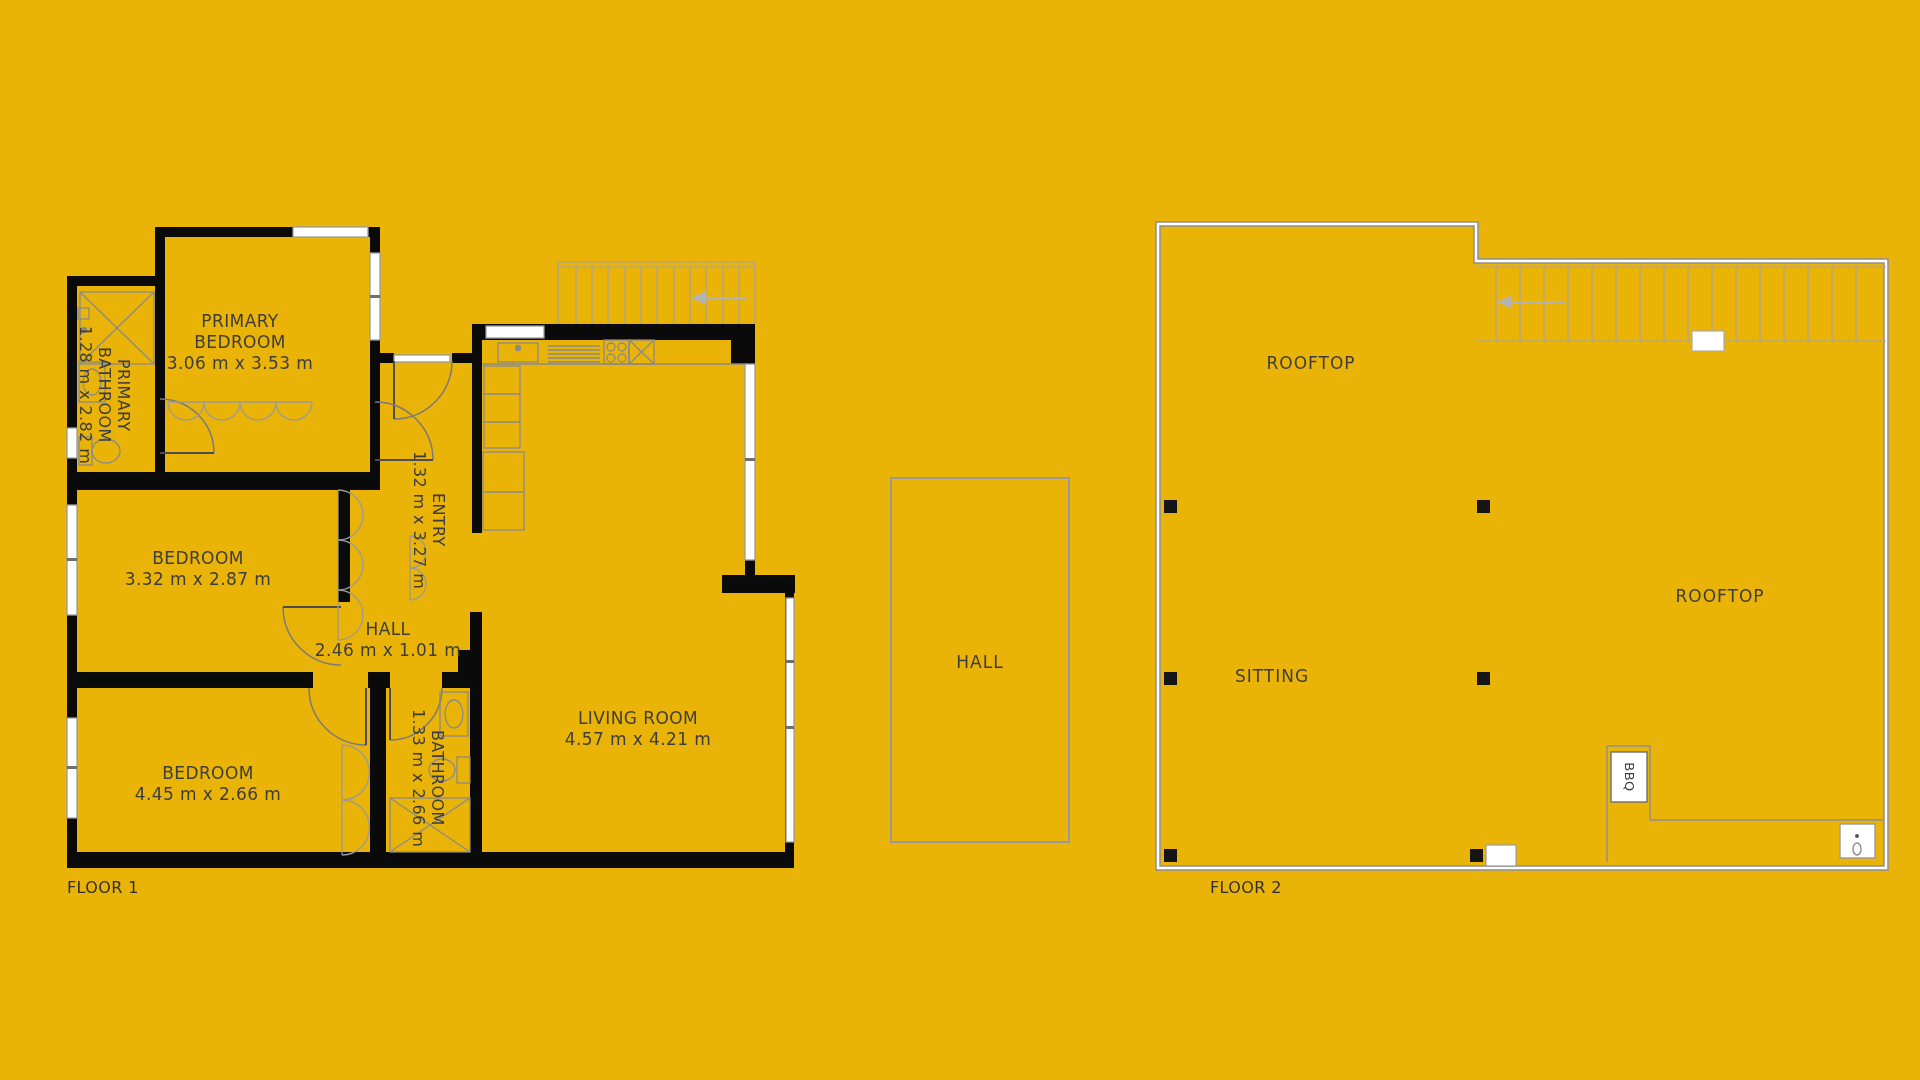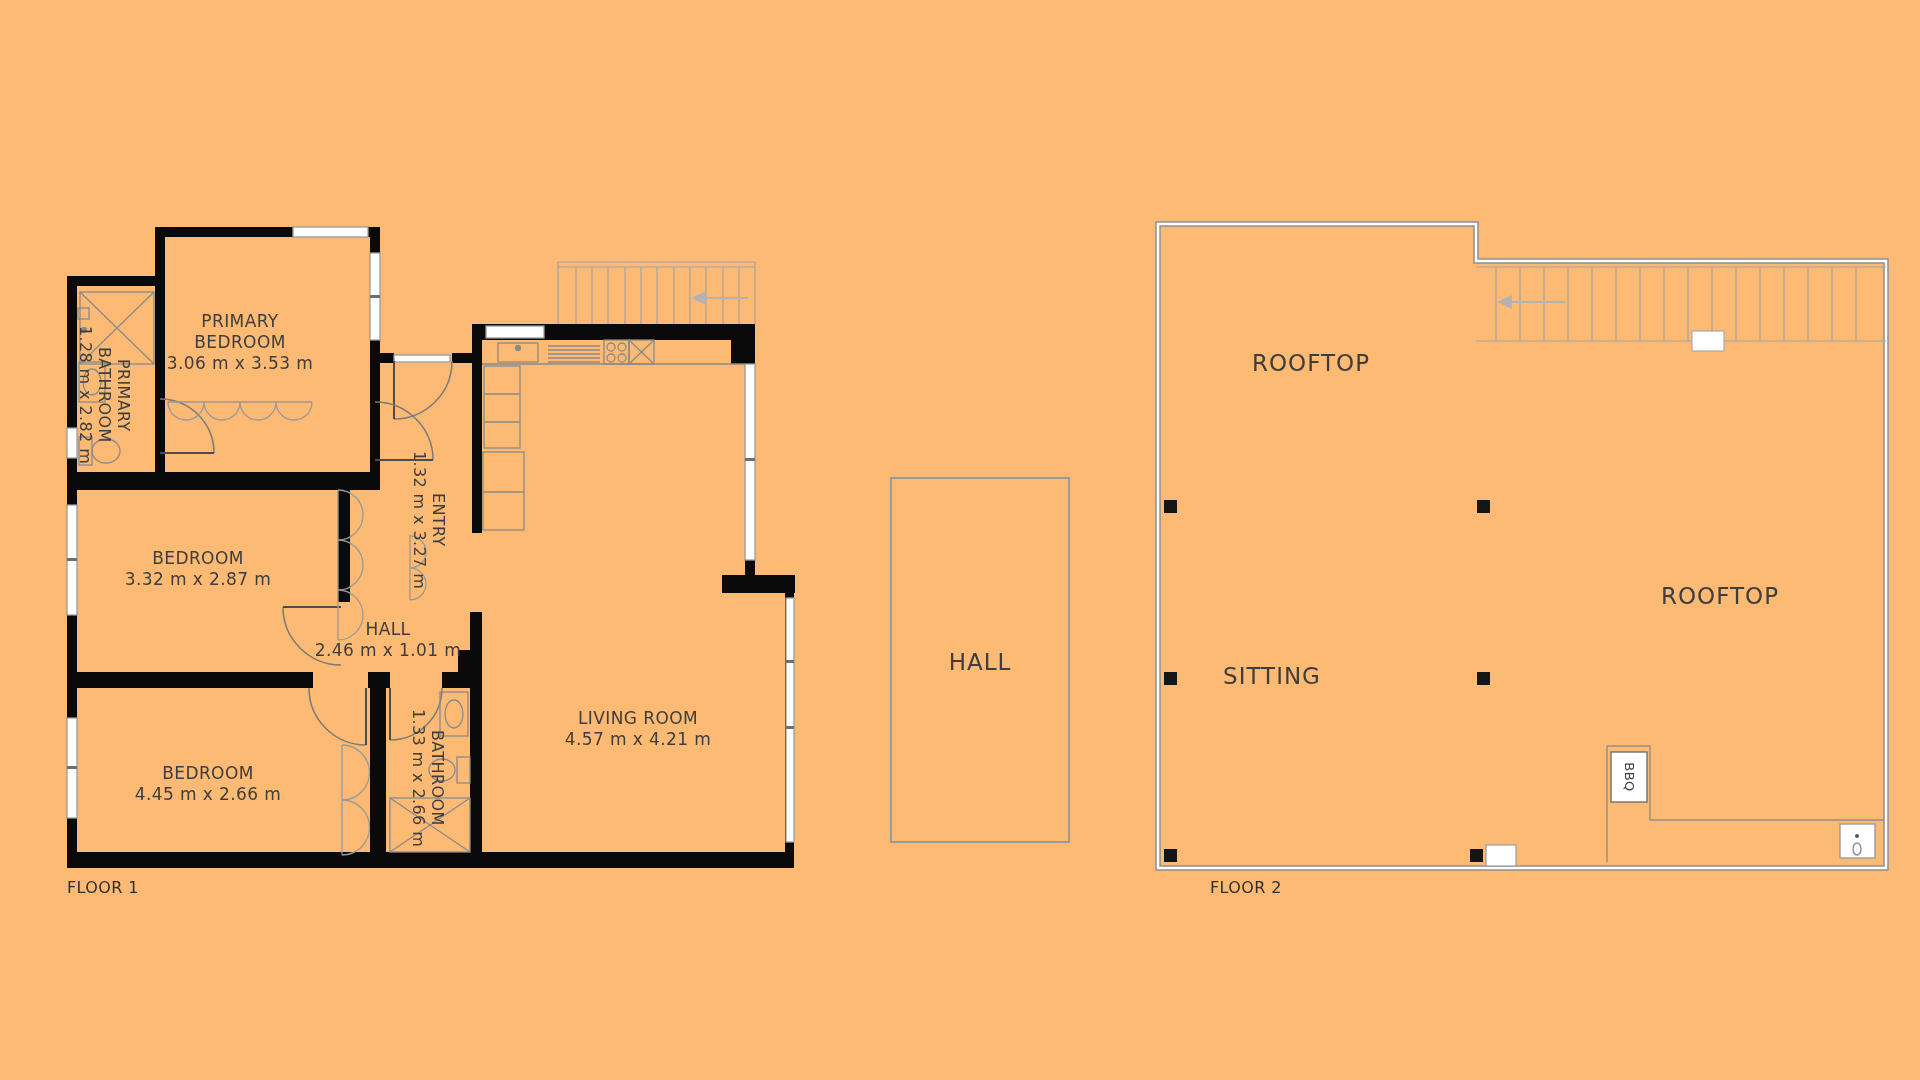--- a/index.html
+++ b/index.html
@@ -1,24 +1,24 @@
 <!DOCTYPE html>
 <html><head>
 <meta charset="utf-8">
 <style>
   html,body{margin:0;padding:0;background:#ffffff;}
-  #canvas{position:relative;width:1920px;height:1080px;background:#fdba74;overflow:hidden;
+  #canvas{position:relative;width:1920px;height:1080px;background:#eab308;overflow:hidden;
           font-family:"DejaVu Sans", "Liberation Sans", sans-serif;color:#3d3d3d;}
   svg{position:absolute;left:0;top:0;}
   .lbl{position:absolute;transform:translate(-50%,-50%);text-align:center;
        font-size:17px;line-height:21px;letter-spacing:.4px;white-space:nowrap;color:#3d3d3d;}
   .vlbl{position:absolute;transform:translate(-50%,-50%);writing-mode:vertical-rl;
         text-align:center;font-size:16px;letter-spacing:.4px;white-space:nowrap;color:#3d3d3d;line-height:19px;}
   .floorlbl{position:absolute;transform:none;text-align:right;font-size:16px;letter-spacing:.4px;color:#2e2e2e;}
-  .area{font-size:23px;letter-spacing:1px;}
+  .area{font-size:17px;letter-spacing:1px;}
   .small{font-size:13px;letter-spacing:.5px;}
 </style>
 </head>
 <body>
 
 <div id="canvas">
 
 <svg width="1920" height="1080" viewBox="0 0 1920 1080">
 
   <g fill="#0a0a0a">

